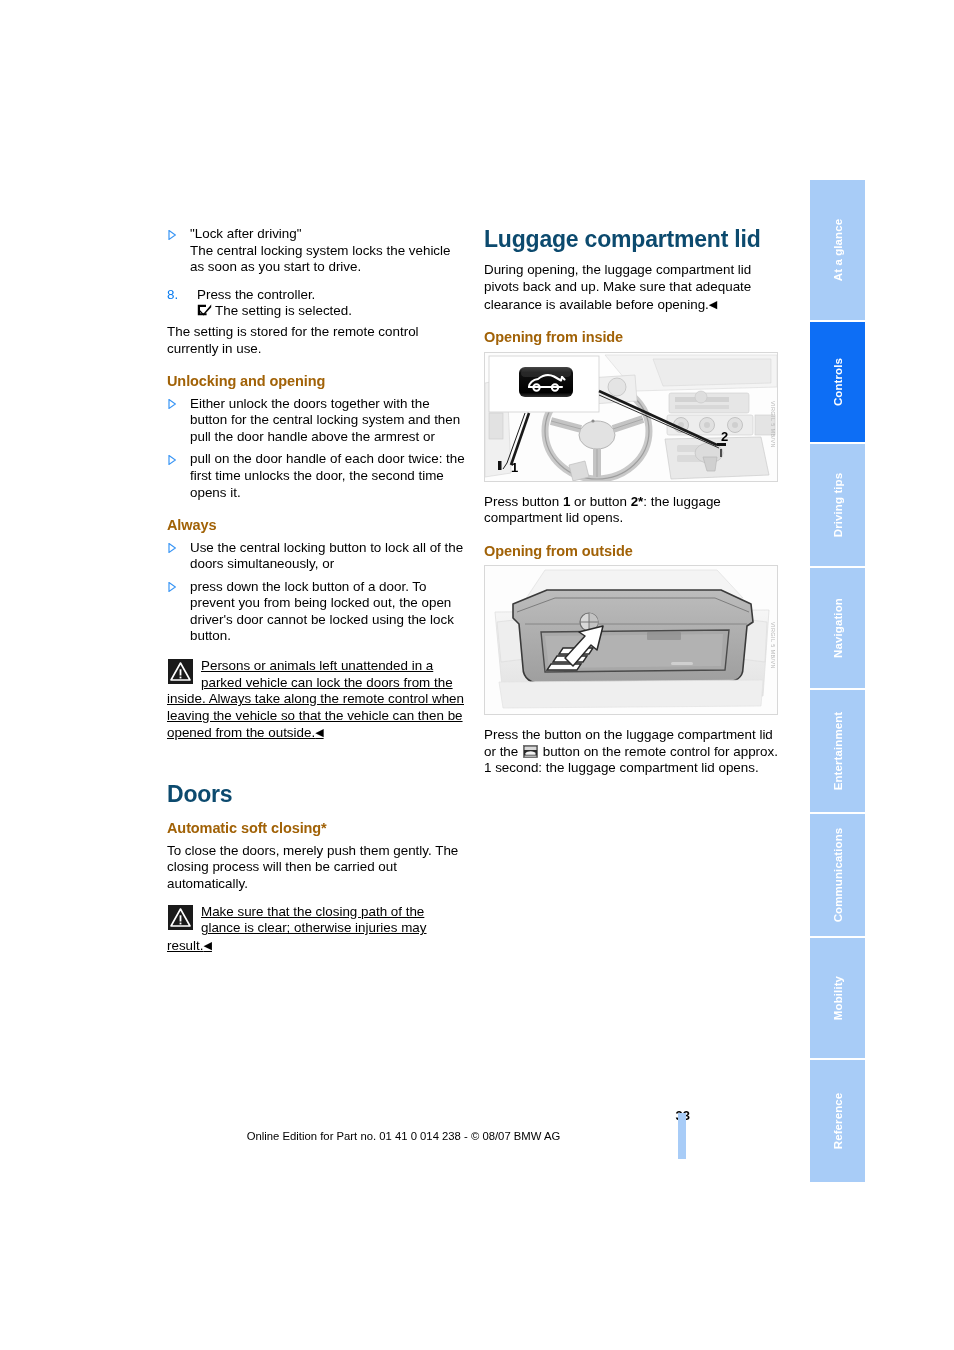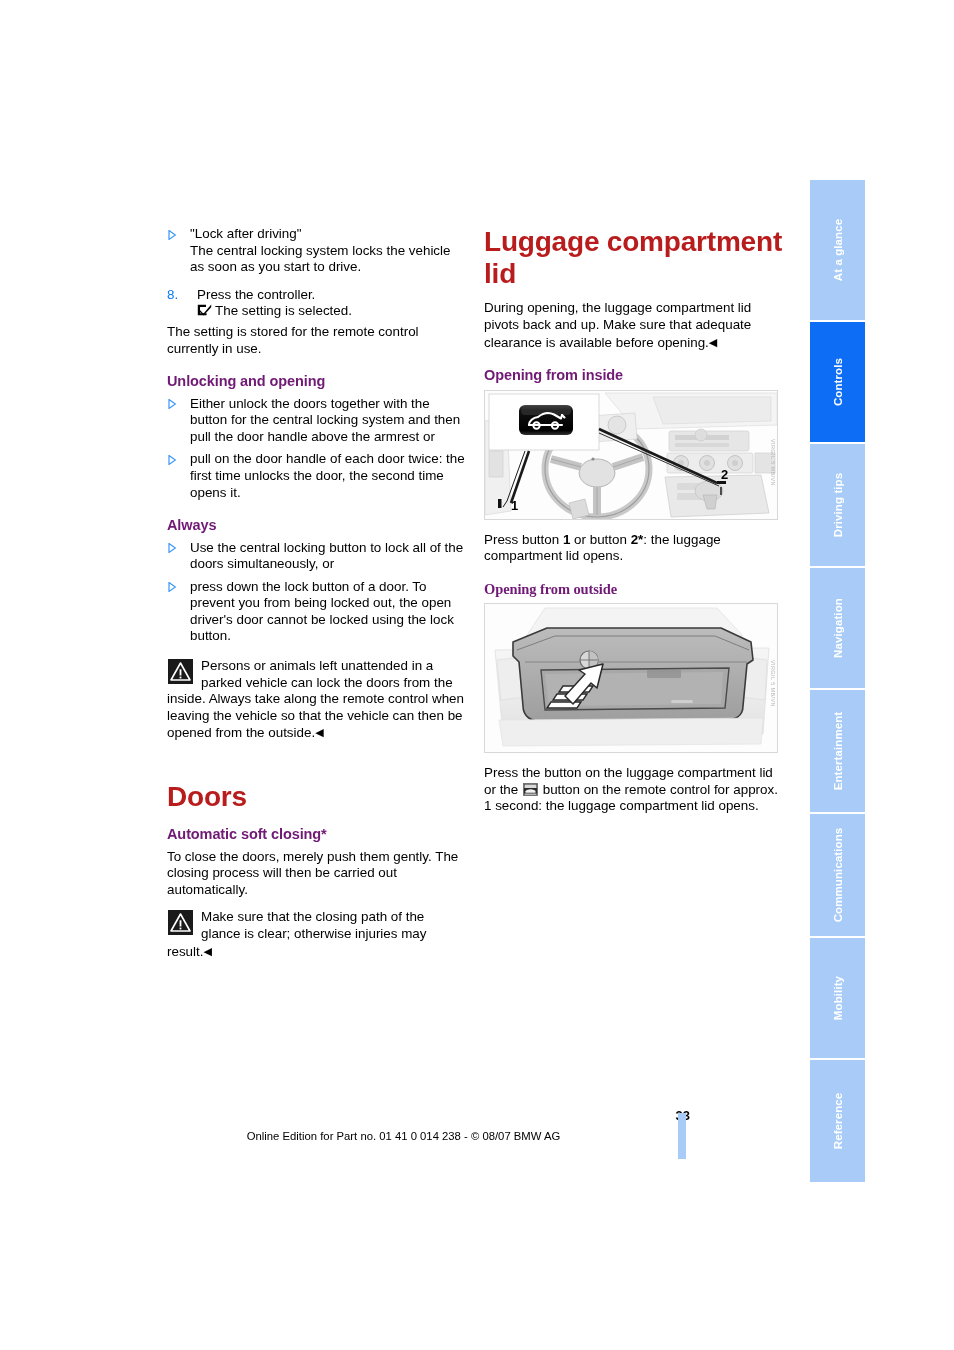--- a/index.html
+++ b/index.html
@@ -10,25 +10,25 @@
     position:relative;overflow:hidden;
   }
   .page{position:absolute;left:0;top:0;width:954px;height:1350px;}
 
   
   .col-left{position:absolute;left:167px;top:226px;width:300px;}
   .col-right{position:absolute;left:484px;top:226px;width:300px;}
 
   
   .h1{
-    color:#b91c1c;font-size:28px;font-weight:bold;letter-spacing:-0.2px;
+    color:#0c4a6e;font-size:23px;font-weight:bold;letter-spacing:-0.2px;
     margin:0 0 10px 0;line-height:1.15;
   }
   .h2{
-    color:#701a75;font-size:14.5px;font-weight:bold;letter-spacing:-0.1px;
+    color:#a16207;font-size:14.5px;font-weight:bold;letter-spacing:-0.1px;
     margin:8px 0 5px 0;line-height:1.2;
   }
   p.body{
     font-size:13.4px;line-height:16.6px;color:#000;margin:0 0 11px 0;
   }
 
   
   .blist{margin:0 0 11px 0;padding:0;list-style:none;}
   .blist li{
     position:relative;padding-left:23px;font-size:13.4px;line-height:16.6px;
@@ -54,21 +54,21 @@
     position:absolute;left:0px;top:0;color:#0a7cf0;font-size:13.4px;font-weight:normal;
   }
   .subline{display:block;}
 
   
   .cbicon{
     display:inline-block;width:15px;height:12px;vertical-align:-1px;margin-right:3px;
   }
 
   
-  .warn{position:relative;font-size:13.4px;line-height:16.6px;color:#000;margin:0 0 11px 0;}
+  .warn{position:relative;font-size:13.4px;line-height:16.6px;color:#000;margin:0 0 11px 0;text-decoration:underline;}
   .warnicon{
     float:left;width:25px;height:25px;background:#1a1a1a;margin:1px 8px 0 1px;
   }
   .warnicon svg{display:block;}
 
   
   .endmark{font-size:11px;vertical-align:1px;letter-spacing:0;}
 
   
   .figure{
@@ -310,21 +310,21 @@
         <path d="M236 96 L236 104" stroke="#111" stroke-width="1.4"></path>
 
         <text x="26" y="119" font-family="Liberation Sans, sans-serif" font-size="13" font-weight="bold" fill="#000">1</text>
         <text x="236" y="88" font-family="Liberation Sans, sans-serif" font-size="13" font-weight="bold" fill="#000">2</text>
       </svg>
       <span class="figwm">VIRGIL 5 MB/VN</span>
     </div>
 
     <p class="body"><span>Press button </span><b>1</b><span> or button </span><b>2*</b><span>: the luggage compartment lid opens.</span></p>
 
-    <h2 class="h2" style="margin-top:16px;font-family:Liberation Serif, serif;">Opening from outside</h2>
+    <h2 class="h2" style="margin-top:16px;">Opening from outside</h2>
 
     <div class="figure fig-outside">
       <svg viewBox="0 0 292 148" preserveAspectRatio="none">
         <defs>
           <linearGradient id="lidG" x1="0" y1="0" x2="0" y2="1">
             <stop offset="0" stop-color="#bcbcbc"></stop>
               <stop offset="1" stop-color="#9e9e9e"></stop>
           </linearGradient>
           <linearGradient id="bodyG" x1="0" y1="0" x2="0" y2="1">
             <stop offset="0" stop-color="#f6f6f6"></stop>

